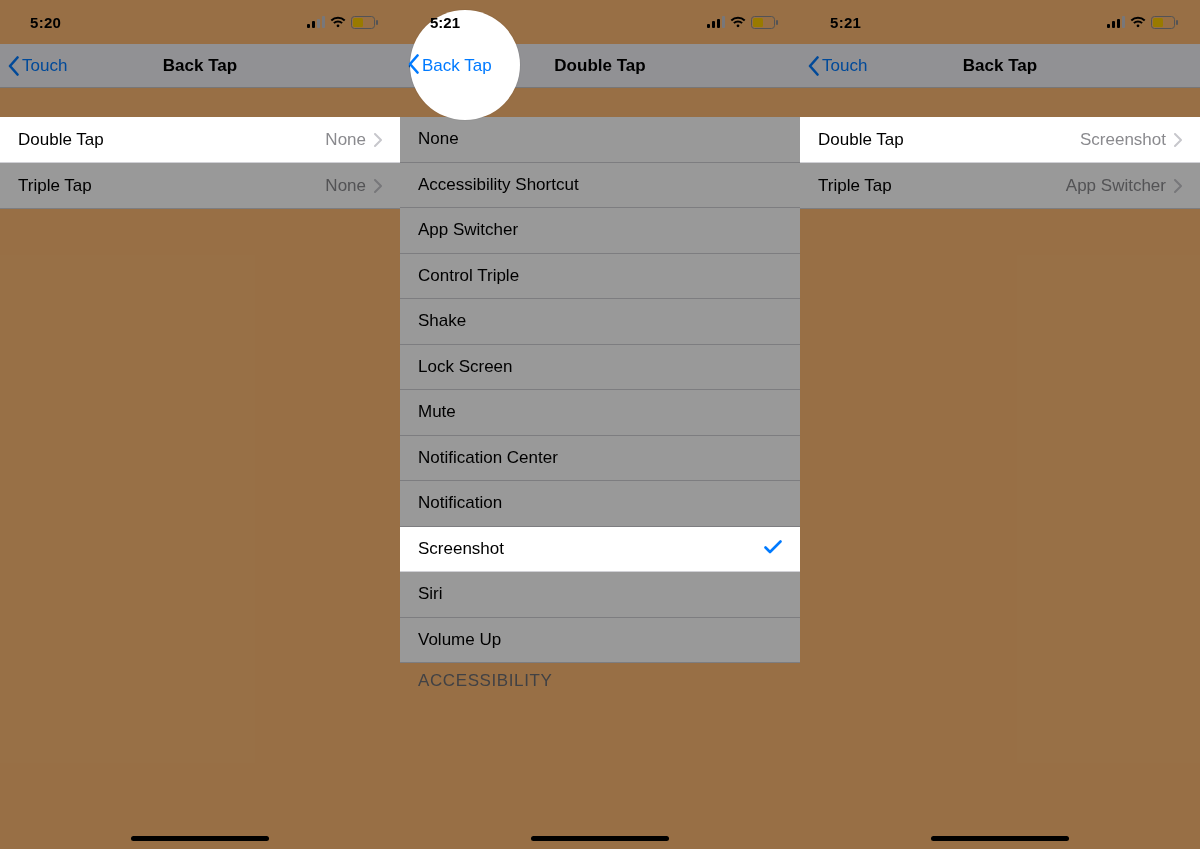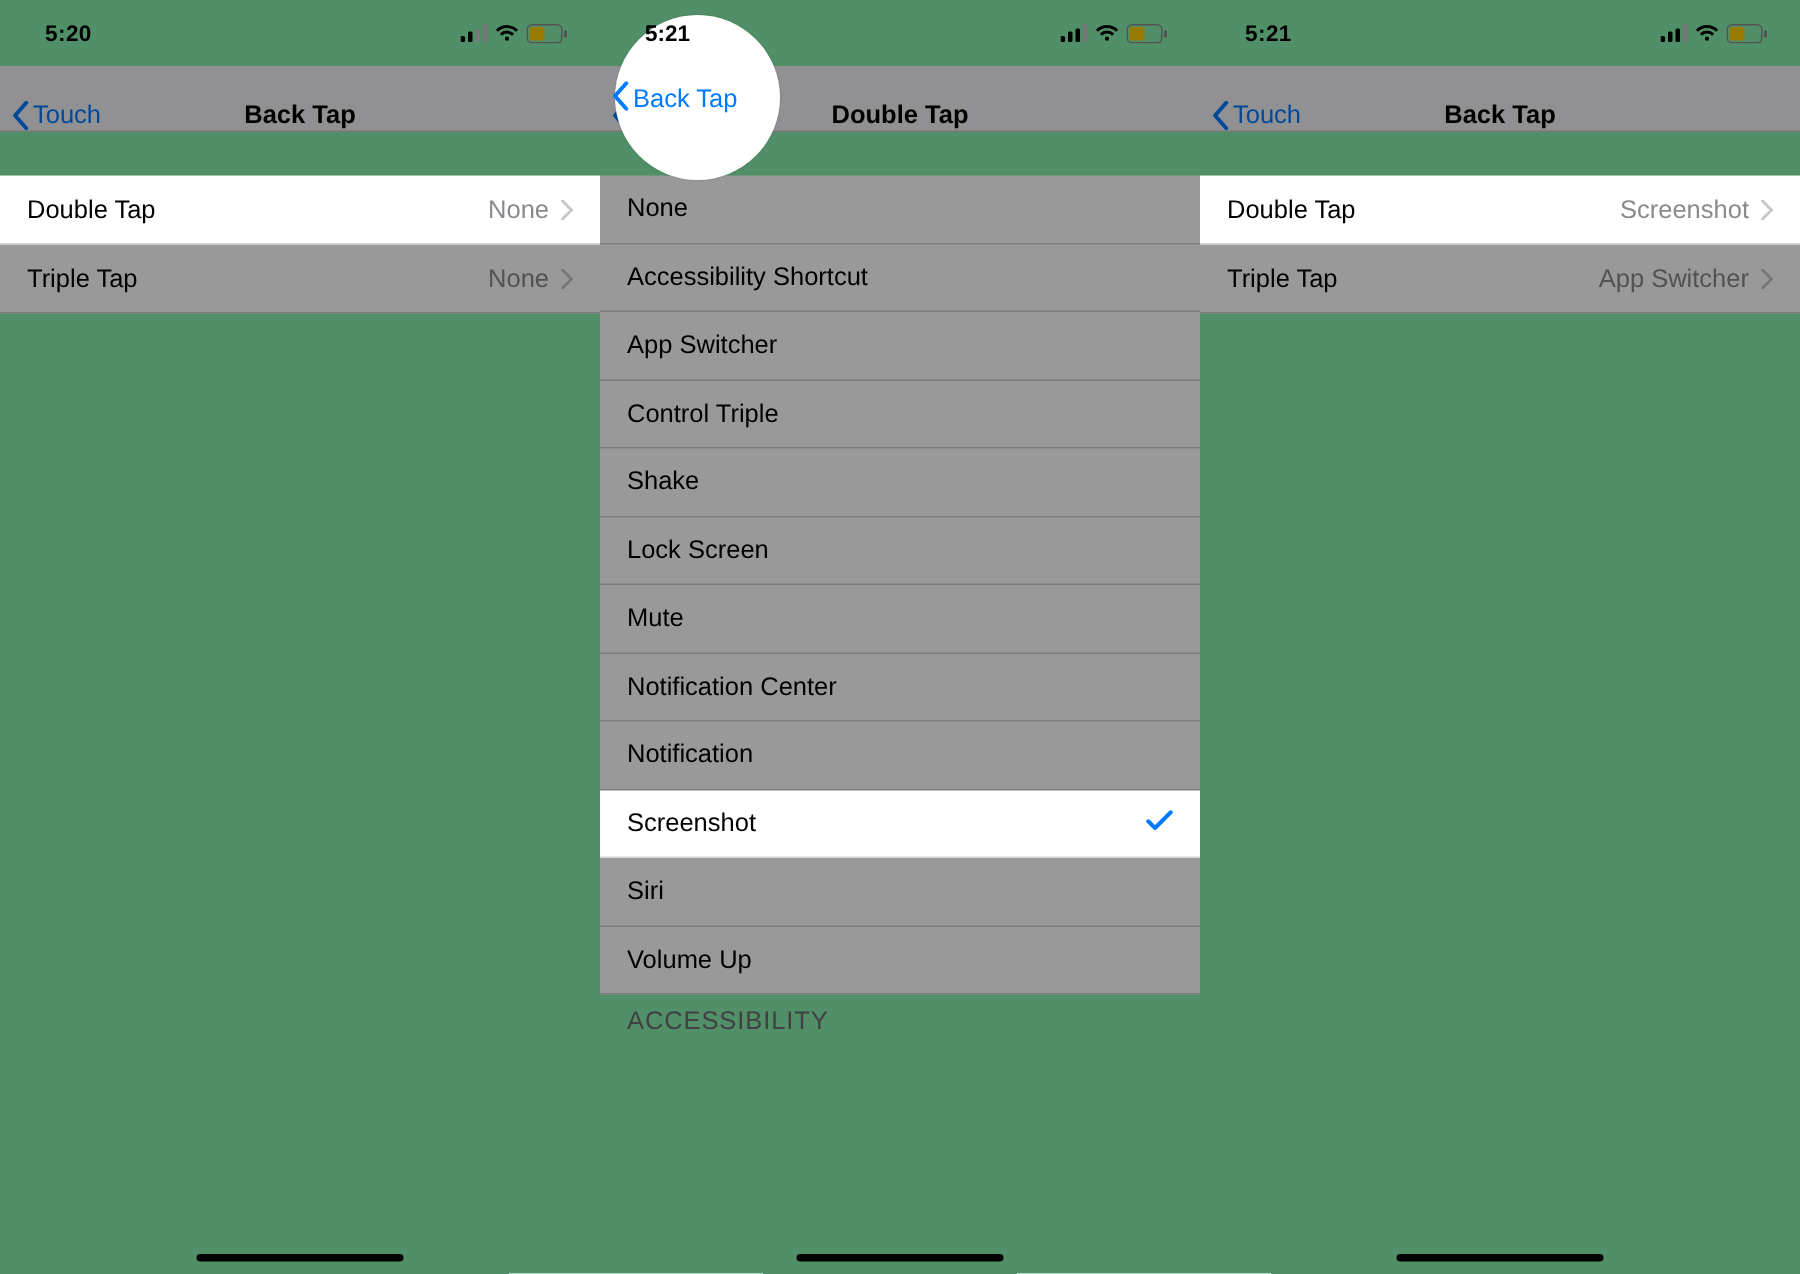--- a/index.html
+++ b/index.html
@@ -1,33 +1,33 @@
 <!DOCTYPE html>
 <html><head>
   <meta charset="utf-8">
   <style>
     * { margin: 0; padding: 0; box-sizing: border-box; font-family: -apple-system, BlinkMacSystemFont, 'Helvetica Neue', sans-serif; -webkit-font-smoothing: antialiased; }
     body { width: 1200px; height: 849px; background: #fff; overflow: hidden; position: relative; }
 
     .panels { display: flex; width: 1200px; height: 849px; }
 
-    .panel { width: 400px; height: 849px; position: relative; background: #86efac; overflow: hidden; }
+    .panel { width: 400px; height: 849px; position: relative; background: #fdba74; overflow: hidden; }
     .panel + .panel { border-left: 0; }
 
     
     .panel .dim { position: absolute; inset: 0; background: rgba(0,0,0,.40); pointer-events: none; z-index: 50; }
     .undim { position: relative; z-index: 60; }
 
     
     .statusbar { height: 44px; display: flex; align-items: center; justify-content: space-between; padding: 0 22px 0 30px; font-size: 15px; font-weight: 600; color: #000; }
     .status-left { letter-spacing: .3px; }
     .status-right { display: flex; align-items: center; gap: 5px; }
 
     
-    .navbar { height: 44px; position: relative; display: flex; align-items: flex-end; border-bottom: 1px solid #c6c6c8; background: #f2f2f7; }
+    .navbar { height: 44px; position: relative; display: flex; align-items: center; border-bottom: 1px solid #c6c6c8; background: #f2f2f7; }
     .nav-back { position: absolute; left: 8px; display: flex; align-items: center; color: #007aff; font-size: 17px; cursor: pointer; }
     .nav-back .chev { display: inline-block; margin-right: 2px; }
     .nav-title { margin: 0 auto; font-size: 17px; font-weight: 600; color: #000; }
 
     
     .list { }
     .section-gap { height: 29px; }
     .row { height: 46px; padding: 0 18px 0 18px; display: flex; align-items: center; justify-content: space-between; background: #fff; border-bottom: 1px solid #d1d1d6; font-size: 17px; color: #000; cursor: pointer; }
     .row:first-child { border-top: 1px solid #d1d1d6; }
     .row .label { }

